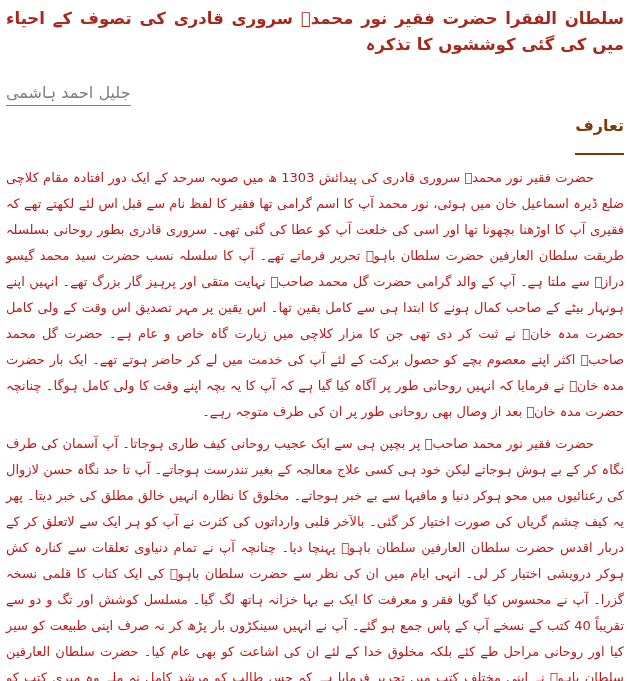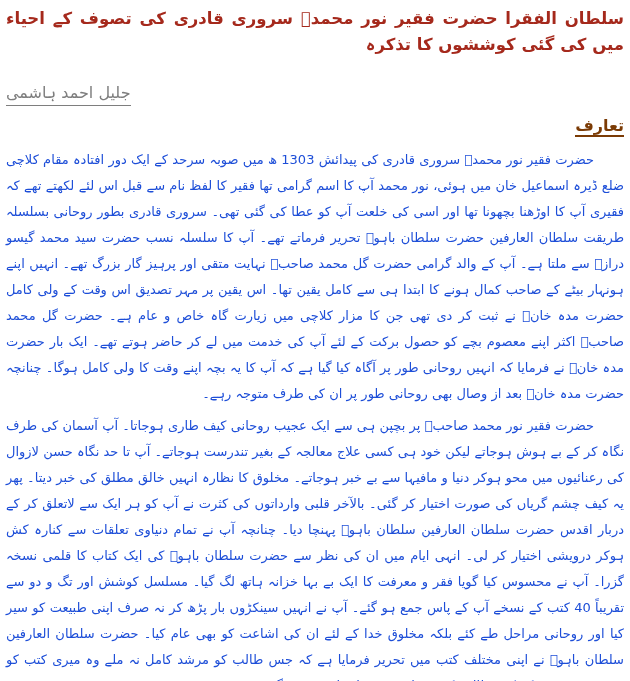--- a/index.html
+++ b/index.html
@@ -46,24 +46,24 @@
   .section-heading-row {
     text-align: right;
     margin: 6px 0 10px 0;
   }
   .section-heading {
     display: inline-block;
     color: #7b3b05;
     font-size: 16px;
     font-weight: bold;
     border-bottom: 2px solid #7b3b05;
-    padding-bottom: 0;
+    padding-bottom: 18px;
   }
   .body-paragraph {
-    color: #1d4ed8;
+    color: #b91c1c;
     font-size: 13px;
     line-height: 26px;
     text-align: justify;
     text-indent: 30px;
     margin: 0 0 6px 0;
   }
 </style>
 </head>
 <body>
 

